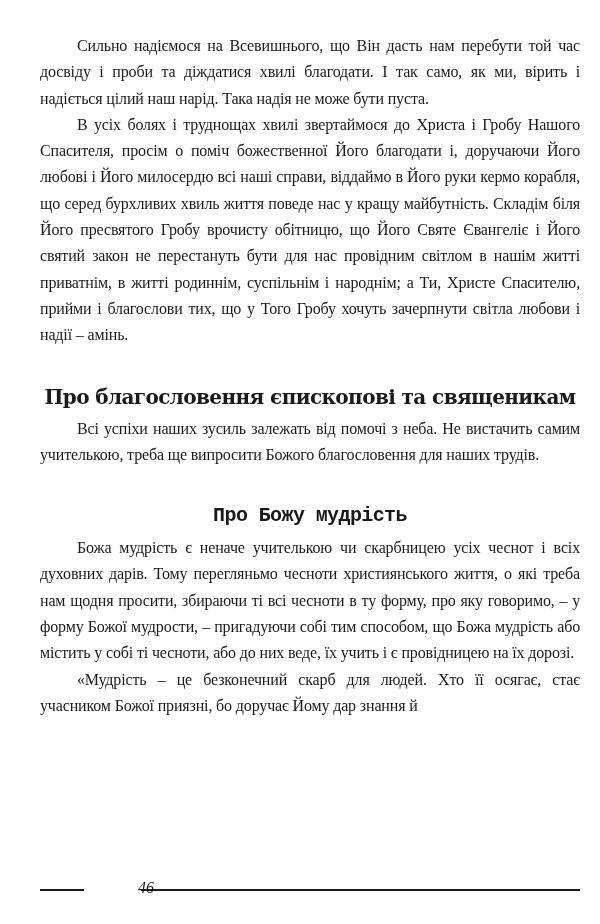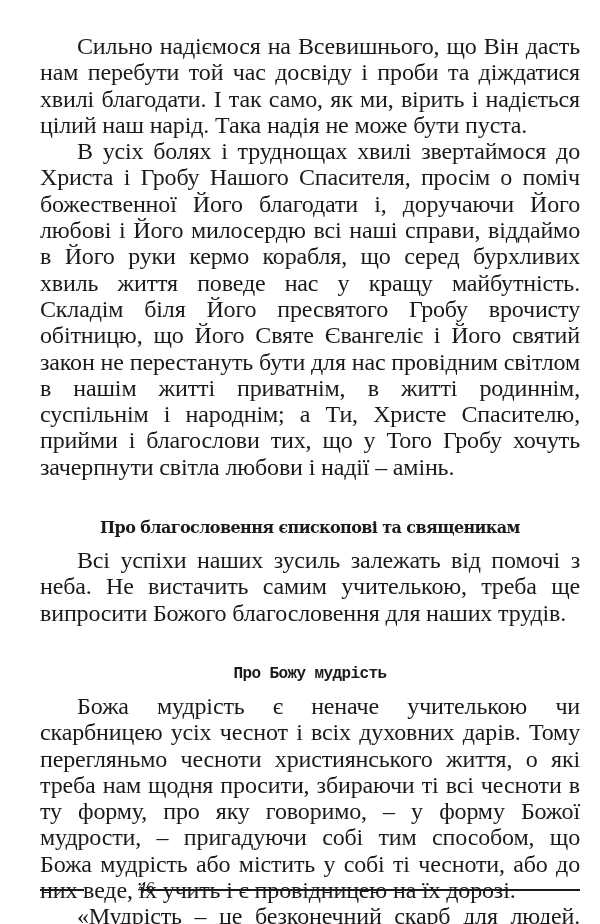--- a/index.html
+++ b/index.html
@@ -16,31 +16,31 @@
       font-family: "Liberation Serif", "DejaVu Serif", serif;
     }
     .page {
       position: absolute;
       left: 40px;
       top: 33px;
       width: 540px;
     }
     p.para {
       margin: 0;
-      font-size: 24px;
+      font-size: 16px;
       line-height: 26.3px;
       text-align: justify;
       text-indent: 37px;
       letter-spacing: -0.15px;
     }
     .heading {
       margin: 0;
       font-family: "DejaVu Serif", "Liberation Serif", serif;
       font-weight: bold;
-      font-size: 16px;
+      font-size: 20px;
       line-height: 26px;
       text-align: center;
       letter-spacing: -0.6px;
     }
     .h1 { margin-top: 35px; margin-bottom: 6px; }
     .h2 { margin-top: 35px; margin-bottom: 6px; font-family: Liberation Mono, monospace; }
     .footer {
       position: absolute;
       left: 40px;
       top: 876px;

